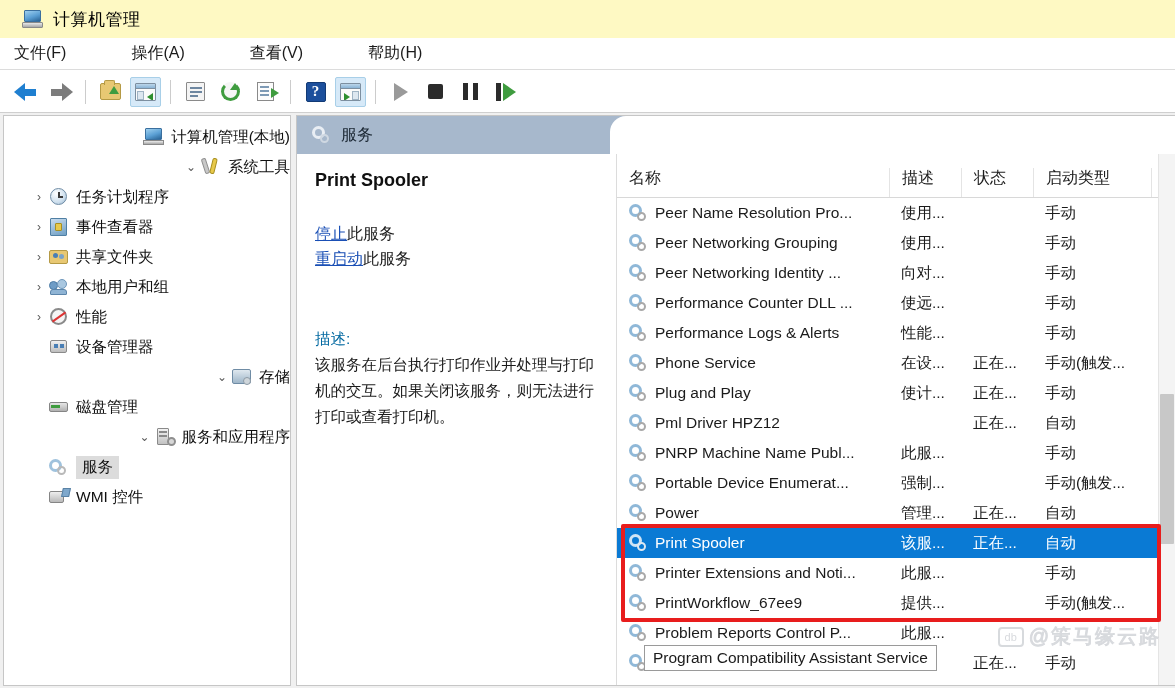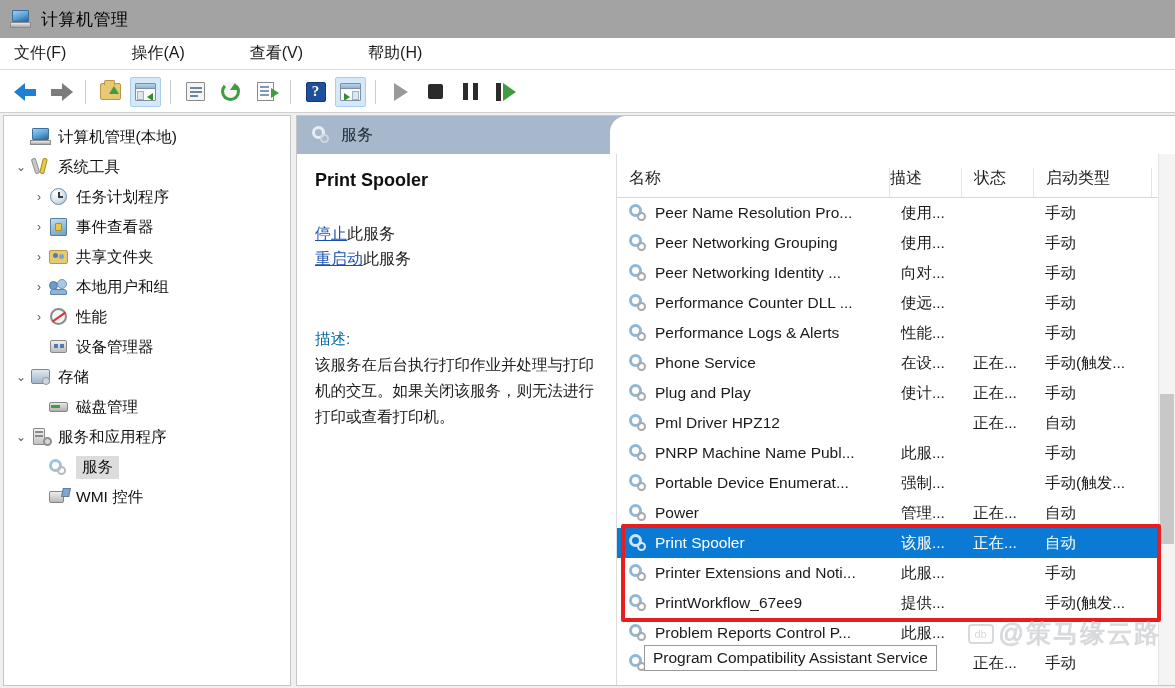--- a/index.html
+++ b/index.html
@@ -13,23 +13,23 @@
   #app {
     position: relative;
     width: 1175px; height: 688px;
     background: #ffffff;
     overflow: hidden;
   }
 
   
   .titlebar {
     position: absolute; left: 0; top: 0; width: 1175px; height: 38px;
-    background: #a3a3a3;
+    background: #fef9c3;
     display: flex; align-items: center;
-    padding-left: 10px;
+    padding-left: 22px;
   }
   .title-icon {
     width: 22px; height: 20px; margin-right: 9px;
     position: relative; flex: none;
   }
   .title-icon .mon {
     position: absolute; left: 2px; top: 1px; width: 17px; height: 12px;
     background: linear-gradient(160deg, #9fd0ef 0%, #5a9fd4 55%, #2a6496 100%);
     border: 1px solid #3a6f9e; border-radius: 1px;
   }
@@ -183,21 +183,21 @@
   .tree-row .twisty {
     width: 18px; flex: none; text-align: center;
     color: #5b5b5b; font-size: 12px; line-height: 1;
   }
   .tree-row .t-ico {
     width: 22px; height: 20px; flex: none; margin-right: 6px; position: relative;
   }
   .tree-row .t-label { overflow: hidden; }
   .tree-row.selected .t-label { background: #dcdcdc; padding: 1px 6px; }
 
-  .indent-0 { padding-left: 0px; }
+  .indent-0 { padding-left: 0px; justify-content: flex-end; }
   .indent-1 { padding-left: 18px; }
 
   
   .ti-computer .mon { position:absolute;left:2px;top:1px;width:17px;height:12px;
     background:linear-gradient(160deg,#9fd0ef,#5a9fd4 55%,#2a6496);border:1px solid #3a6f9e;border-radius:1px;}
   .ti-computer .base{position:absolute;left:0;top:13px;width:21px;height:5px;
     background:linear-gradient(180deg,#ececec,#a9a9a9);border:1px solid #8a8a8a;}
 
   .ti-tools .w1{position:absolute;left:3px;top:1px;width:5px;height:16px;background:#c8c8c8;border:1px solid #8e8e8e;border-radius:2px;transform:rotate(-18deg);}
   .ti-tools .w2{position:absolute;left:11px;top:1px;width:5px;height:16px;background:#e8c94a;border:1px solid #a88f20;border-radius:2px;transform:rotate(14deg);}
@@ -294,21 +294,21 @@
   .list-header {
     height: 44px; flex:none; display: flex; align-items: flex-end;
     border-bottom: 1px solid #d8d8d8; position: relative; background:#fff;
   }
   .hcell {
     font-size: 16px; color:#1b1b1b; padding-bottom: 8px; position: relative;
     white-space: nowrap; overflow: hidden; flex: none; font-family: Liberation Serif, serif;
   }
   .hcell + .hcell { border-left: 1px solid #e4e4e4; }
   .col-name { width: 272px; padding-left: 12px; }
-  .col-desc { width: 72px; padding-left: 0; }
+  .col-desc { width: 72px; padding-left: 12px; }
   .col-stat { width: 72px; padding-left: 12px; }
   .col-start { width: 118px; padding-left: 12px; }
   .col-logon { width: 40px; padding-left: 12px; }
 
   .list-rows { flex:1; overflow:hidden; }
   .srow {
     height: 30px; display: flex; align-items: center;
     font-size: 15.5px; color:#1b1b1b; white-space: nowrap;
   }
   .srow.sel { background: #0a7ad4; color:#ffffff; }
@@ -352,21 +352,21 @@
     display: flex; align-items: center; gap: 5px;
     pointer-events: none; opacity: 0.72;
   }
   .wm-logo {
     width: 26px; height: 20px; border-radius: 4px;
     border: 2px solid #c9ccd1; color:#c9ccd1; font-size: 11px;
     display:flex; align-items:center; justify-content:center;
     font-family:"Liberation Sans", sans-serif;
   }
   .wm-text {
-    font-size: 25px; color:#c9ccd1; letter-spacing: 2px;
+    font-size: 20px; color:#c9ccd1; letter-spacing: 2px;
     -webkit-text-stroke: 1px #c9ccd1;
   }
 </style>
 </head>
 <body>
 
 <div id="app">
 
   <div class="titlebar">
     <div class="title-icon">

